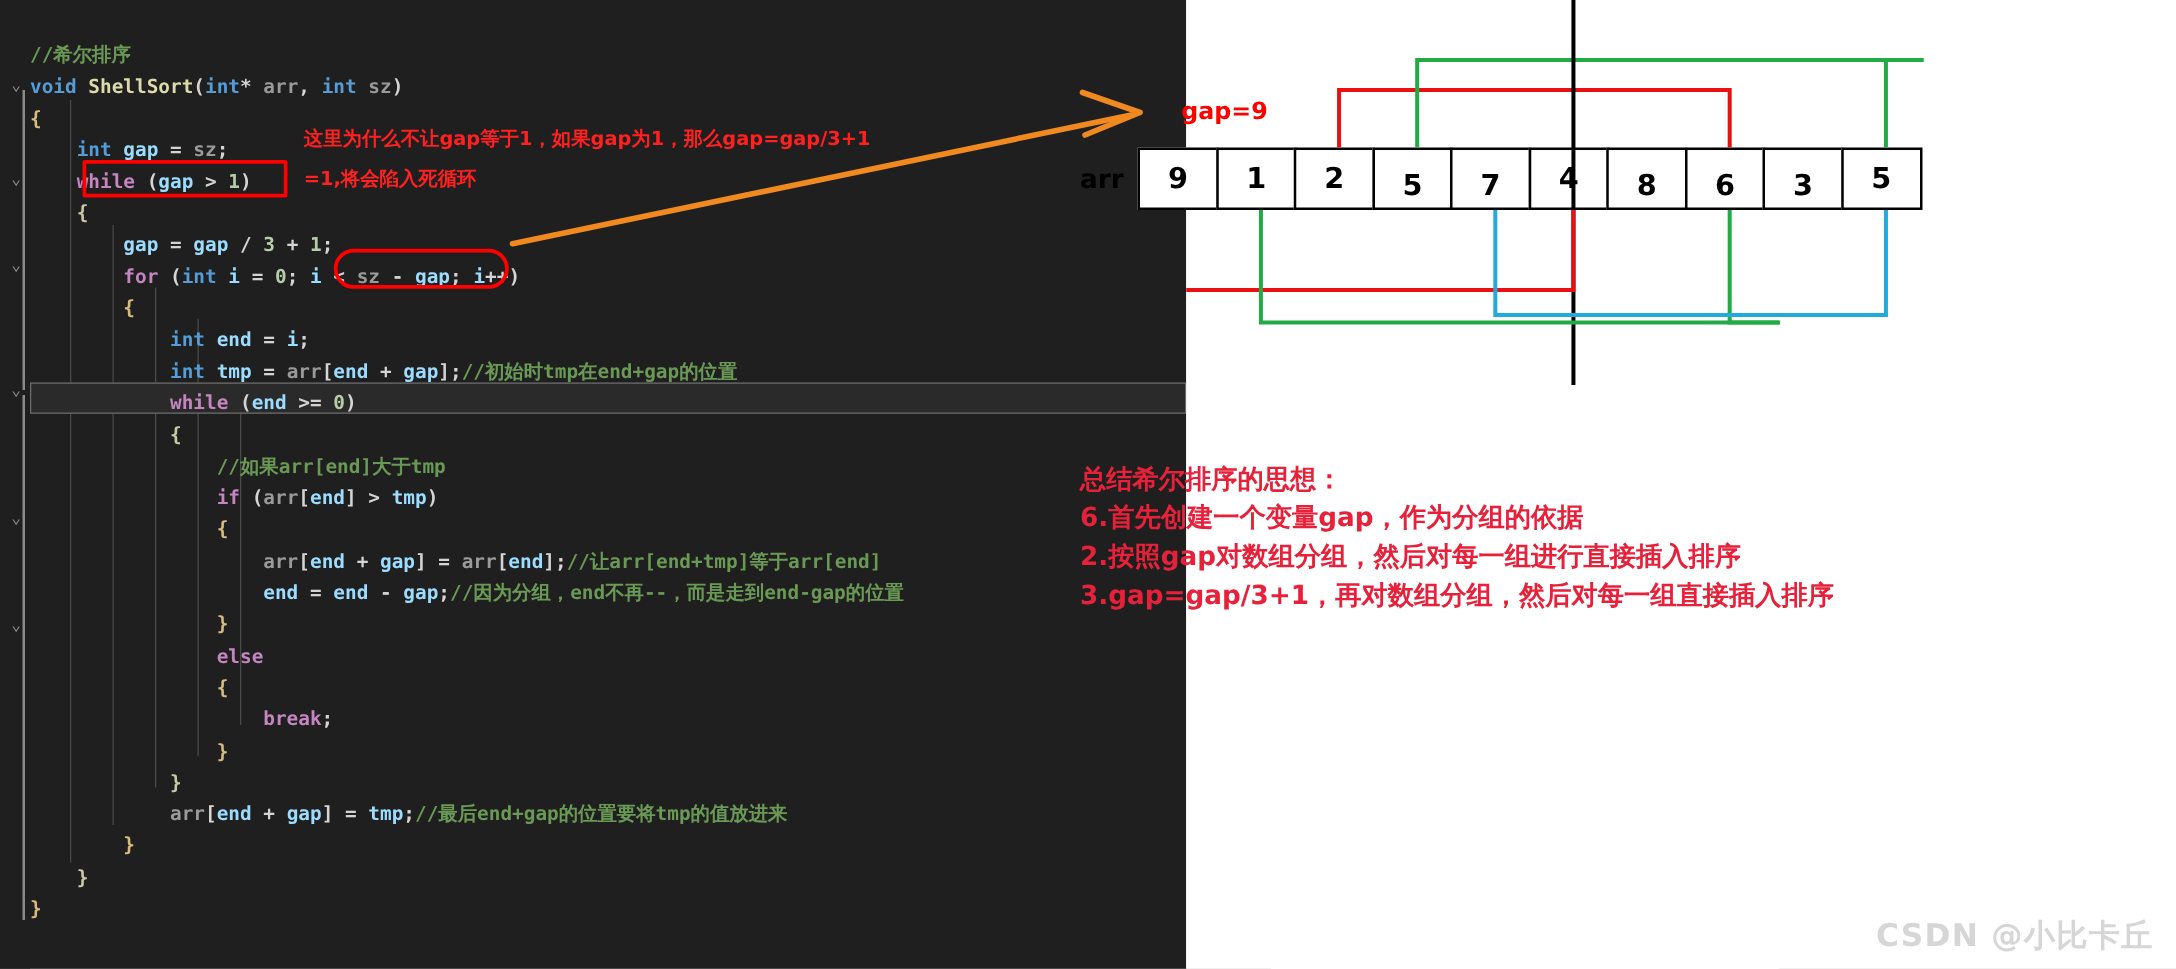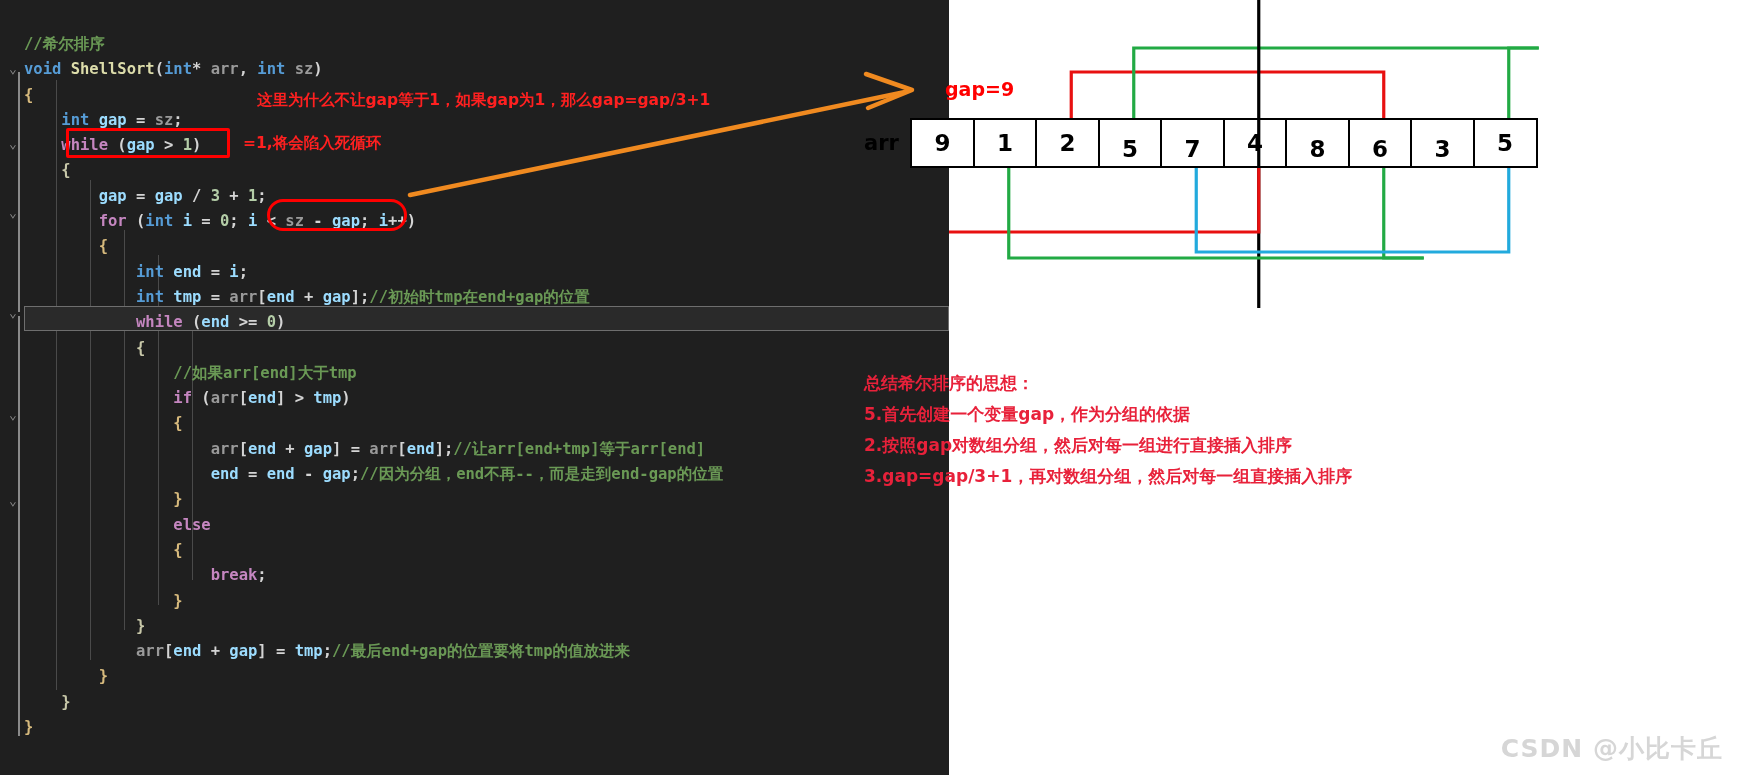--- a/index.html
+++ b/index.html
@@ -92,21 +92,21 @@
     background:#fff;box-sizing:border-box;
     font-family:"DejaVu Sans","Liberation Sans",sans-serif;
   }
   .cell:first-child{margin-left:0;}
   .cell.lo{align-items:flex-end;padding-bottom:4px;}
 
   #summary{
     position:absolute;left:864px;top:368px;width:700px;
   }
   .sum-line{
-    color:#e8213a;font-weight:bold;font-size:17px;
+    color:#e8213a;font-weight:bold;font-size:21px;
     line-height:31px;white-space:nowrap;
     font-family:"DejaVu Sans","Liberation Sans",sans-serif;
   }
   #watermark{
     position:absolute;right:18px;bottom:10px;
     color:#d6d6d6;font-size:25px;font-weight:bold;
     font-family:"DejaVu Sans","Liberation Sans",sans-serif;
     letter-spacing:1px;
   }
 </style>
@@ -132,33 +132,33 @@
   <div class="iguide" style="left:158px;top:255px;height:350px;"></div>
   <div class="iguide" style="left:192px;top:330px;height:250px;"></div>
 
   <div class="cur-line"></div>
 
   <div id="code"><div class="ln"><span class="cmt">//希尔排序</span></div><div class="ln"><span class="type">void </span><span class="fn">ShellSort</span><span class="punct">(</span><span class="type">int</span><span class="punct">* </span><span class="dim">arr</span><span class="punct">, </span><span class="type">int</span><span class="dim"> sz</span><span class="punct">)</span></div><div class="ln"><span class="brace1">{</span></div><div class="ln"><span class="type">    int</span><span class="var"> gap</span><span class="punct"> = </span><span class="dim">sz</span><span class="punct">;</span></div><div class="ln"><span class="kw">    while</span><span class="punct"> (</span><span class="var">gap</span><span class="punct"> &gt; </span><span class="num">1</span><span class="punct">)</span></div><div class="ln"><span class="brace2">    {</span></div><div class="ln"><span class="var">        gap</span><span class="punct"> = </span><span class="var">gap</span><span class="punct"> / </span><span class="num">3</span><span class="punct"> + </span><span class="num">1</span><span class="punct">;</span></div><div class="ln"><span class="kw">        for</span><span class="punct"> (</span><span class="type">int</span><span class="var"> i</span><span class="punct"> = </span><span class="num">0</span><span class="punct">; </span><span class="var">i</span><span class="punct"> &lt; </span><span class="dim">sz</span><span class="punct"> - </span><span class="var">gap</span><span class="punct">; </span><span class="var">i</span><span class="punct">++)</span></div><div class="ln"><span class="brace1">        {</span></div><div class="ln"><span class="type">            int</span><span class="var"> end</span><span class="punct"> = </span><span class="var">i</span><span class="punct">;</span></div><div class="ln"><span class="type">            int</span><span class="var"> tmp</span><span class="punct"> = </span><span class="dim">arr</span><span class="punct">[</span><span class="var">end</span><span class="punct"> + </span><span class="var">gap</span><span class="punct">];</span><span class="cmt">//初始时tmp在end+gap的位置</span></div><div class="ln"><span class="kw">            while</span><span class="punct"> (</span><span class="var">end</span><span class="punct"> &gt;= </span><span class="num">0</span><span class="punct">)</span></div><div class="ln"><span class="brace2">            {</span></div><div class="ln"><span class="punct">                </span><span class="cmt">//如果arr[end]大于tmp</span></div><div class="ln"><span class="kw">                if</span><span class="punct"> (</span><span class="dim">arr</span><span class="punct">[</span><span class="var">end</span><span class="punct">] &gt; </span><span class="var">tmp</span><span class="punct">)</span></div><div class="ln"><span class="brace1">                {</span></div><div class="ln"><span class="dim">                    arr</span><span class="punct">[</span><span class="var">end</span><span class="punct"> + </span><span class="var">gap</span><span class="punct">] = </span><span class="dim">arr</span><span class="punct">[</span><span class="var">end</span><span class="punct">];</span><span class="cmt">//让arr[end+tmp]等于arr[end]</span></div><div class="ln"><span class="var">                    end</span><span class="punct"> = </span><span class="var">end</span><span class="punct"> - </span><span class="var">gap</span><span class="punct">;</span><span class="cmt">//因为分组，end不再--，而是走到end-gap的位置</span></div><div class="ln"><span class="brace1">                }</span></div><div class="ln"><span class="kw">                else</span></div><div class="ln"><span class="brace1">                {</span></div><div class="ln"><span class="kw">                    break</span><span class="punct">;</span></div><div class="ln"><span class="brace1">                }</span></div><div class="ln"><span class="brace2">            }</span></div><div class="ln"><span class="dim">            arr</span><span class="punct">[</span><span class="var">end</span><span class="punct"> + </span><span class="var">gap</span><span class="punct">] = </span><span class="var">tmp</span><span class="punct">;</span><span class="cmt">//最后end+gap的位置要将tmp的值放进来</span></div><div class="ln"><span class="brace1">        }</span></div><div class="ln"><span class="brace2">    }</span></div><div class="ln"><span class="brace1">}</span></div></div>
 
   <div class="redbox" style="left:66px;top:128px;width:164px;height:30px;"></div>
   <div class="redbox round" style="left:267px;top:199px;width:140px;height:32px;"></div>
 
-  <div class="redtxt" style="left:243px;top:90px;margin-left:14px;">这里为什么不让gap等于1，如果gap为1，那么gap=gap/3+1</div>
+  <div class="redtxt" style="left:243px;top:101px;">这里为什么不让gap等于1，如果gap为1，那么gap=gap/3+1</div>
   <div class="redtxt" style="left:243px;top:133px;">=1,将会陷入死循环</div>
 </div>
 
 <div id="right">
 
   <div class="arr-label" style="left:-85px;top:131px;">arr</div>
 
   <div class="gap-label" style="left:-4px;top:78px;">gap=9</div>
 
   <div id="summary" style="left:-85px;">
     <div class="sum-line">总结希尔排序的思想：</div>
-    <div class="sum-line">5.首先创建一个变量gap，作为分组的依据</div>
+    <div class="sum-line">6.首先创建一个变量gap，作为分组的依据</div>
     <div class="sum-line">2.按照gap对数组分组，然后对每一组进行直接插入排序</div>
     <div class="sum-line">3.gap=gap/3+1，再对数组分组，然后对每一组直接插入排序</div>
   </div>
 
   <div id="watermark">CSDN @小比卡丘</div>
 </div>
 
 <div id="cells">
     <div class="cell">9</div>
     <div class="cell">1</div>

